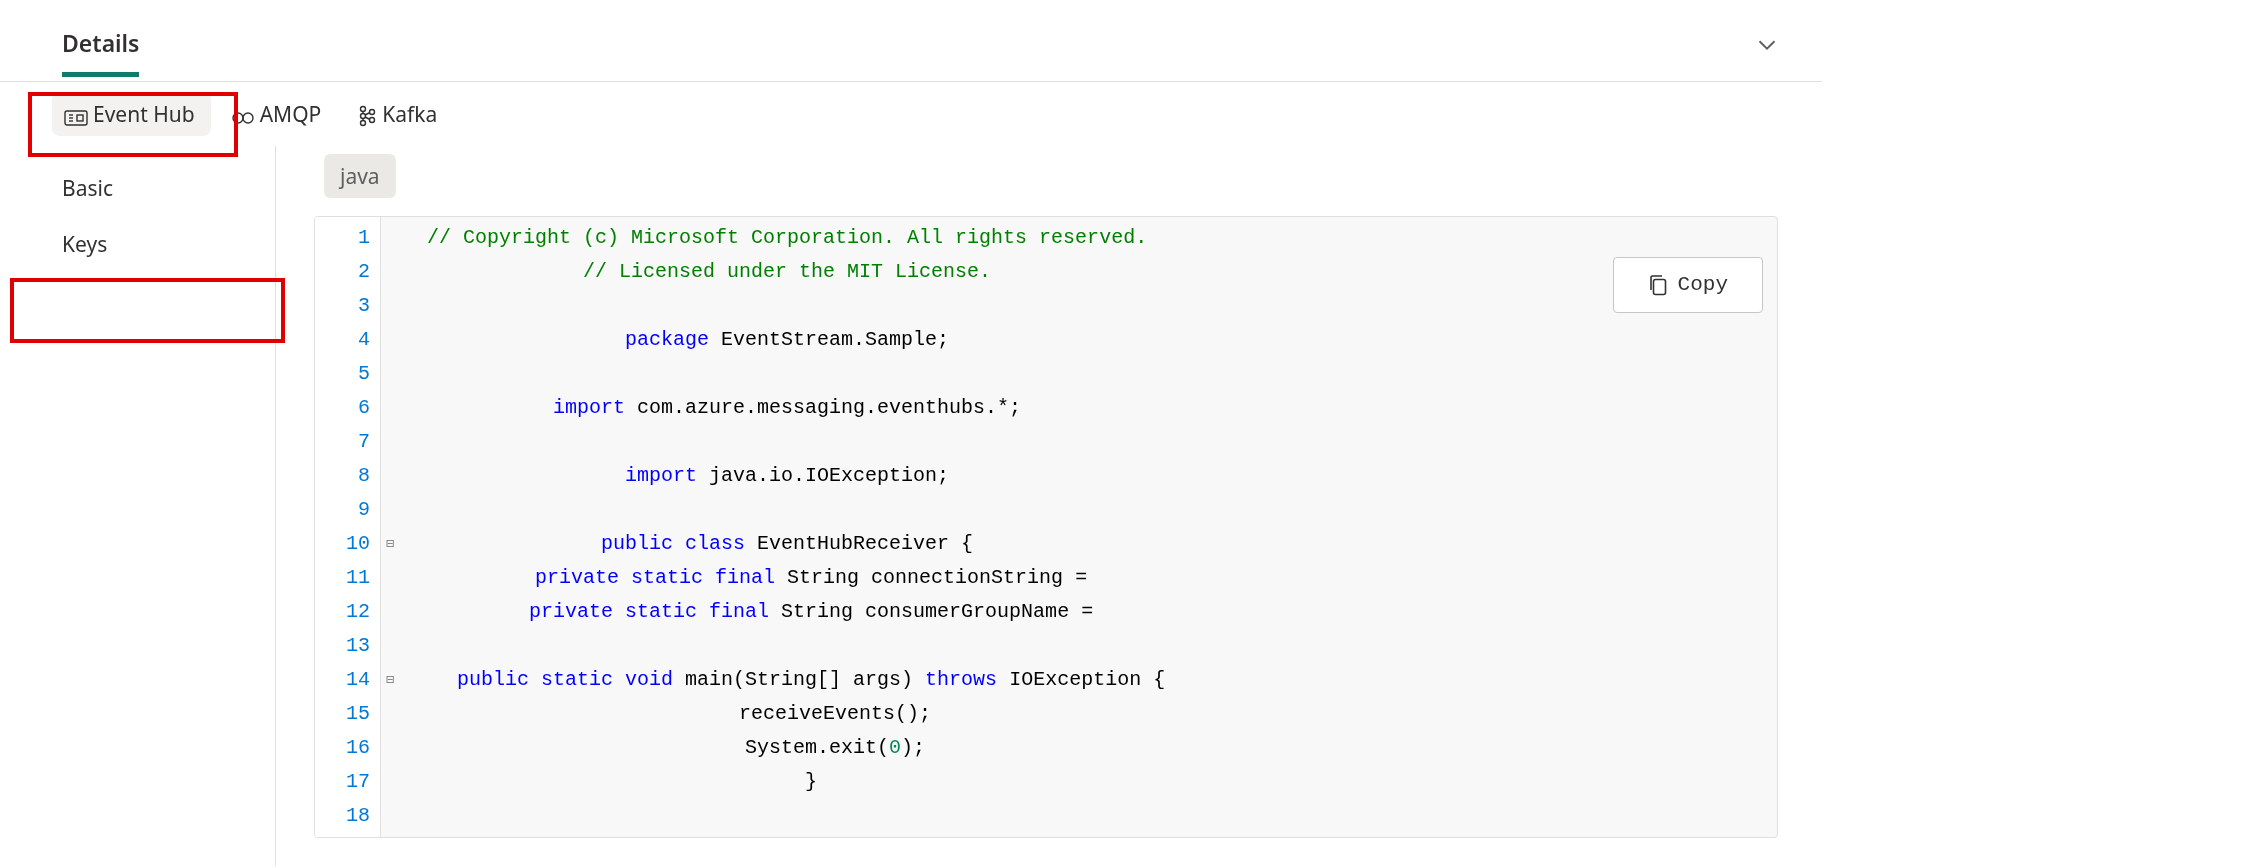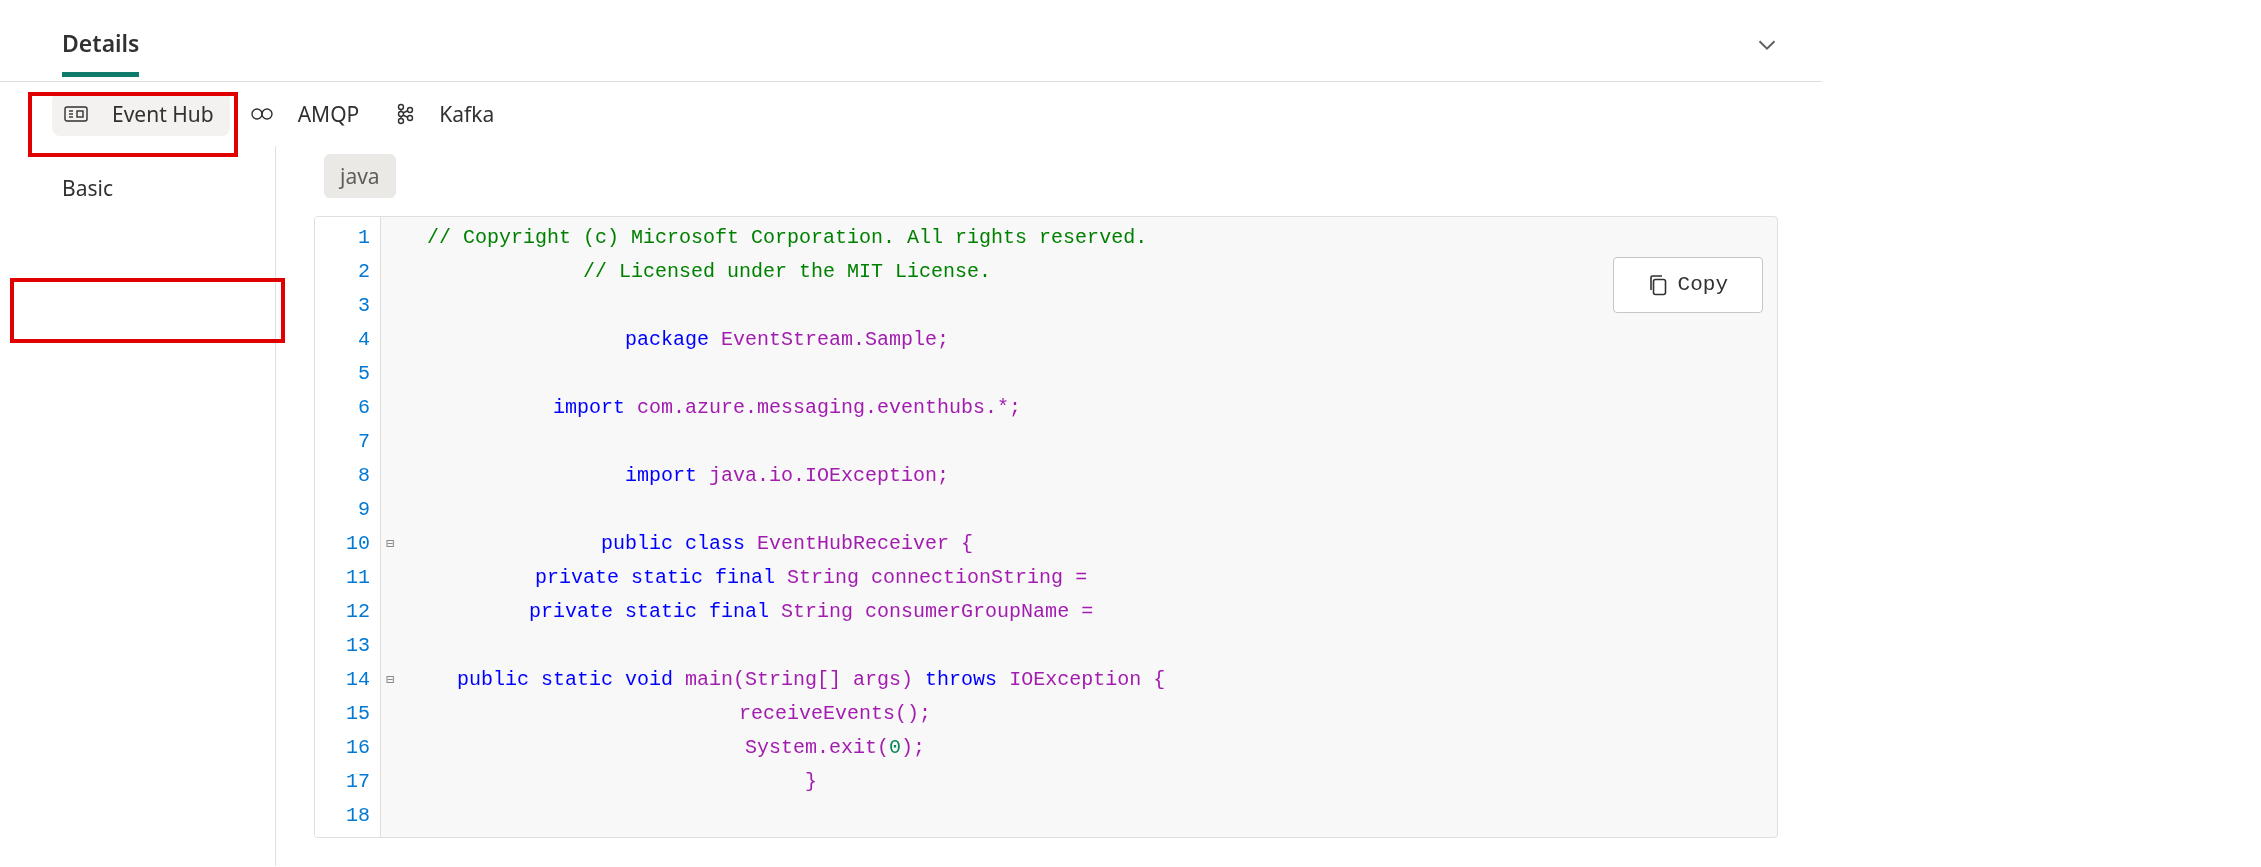--- a/index.html
+++ b/index.html
@@ -41,22 +41,22 @@
     cursor: pointer;
   }
   .protocol-row {
     display: flex;
     align-items: center;
     gap: 0;
     padding: 10px 0 0 52px;
   }
   .proto-btn {
     display: inline-flex;
-    align-items: center;
-    gap: 24px;
+    align-items: flex-end;
+    gap: 5px;
     font-size: 21px;
     padding: 8px 16px 8px 12px;
     border-radius: 8px;
     cursor: pointer;
     color: #323130;
   }
   .proto-btn.active {
     background: #f3f2f1;
   }
   .proto-btn + .proto-btn {
@@ -167,21 +167,21 @@
   .fold-line { display:block; height:34px; font-size:14px; line-height:34px; }
   .code-area {
     padding: 4px 10px;
     white-space: pre;
     text-align: center;
   }
   .code-line { display:block; height:34px; }
 
   .tok-comment { color: #008000; }
   .tok-kw { color: #0000ff; }
-  .tok-plain { color: #a21caf; }
+  .tok-plain { color: #000000; }
   .tok-num { color: #098658; }
 
   .copy-btn {
     position: absolute;
     right: 14px;
     top: 40px;
     background: #ffffff;
     border: 1px solid #c8c6c4;
     border-radius: 4px;
     padding: 10px 34px;
@@ -245,20 +245,21 @@
             <line x1="8" y1="13" x2="13" y2="15.5"></line>
           </svg>
       </span>
       <span>Kafka</span>
     </div>
   </div>
 
   <div class="body-area">
     <div class="sidebar">
       <div class="sidebar-item">Basic</div>
+      <div class="sidebar-item">Keys</div>
     </div>
 
     <div class="main">
       <div class="lang-pill">java</div>
 
       <div class="code-wrap">
         <div class="gutter" id="gutter">
             <span class="gutter-line">1</span>
             <span class="gutter-line">2</span>
             <span class="gutter-line">3</span>

